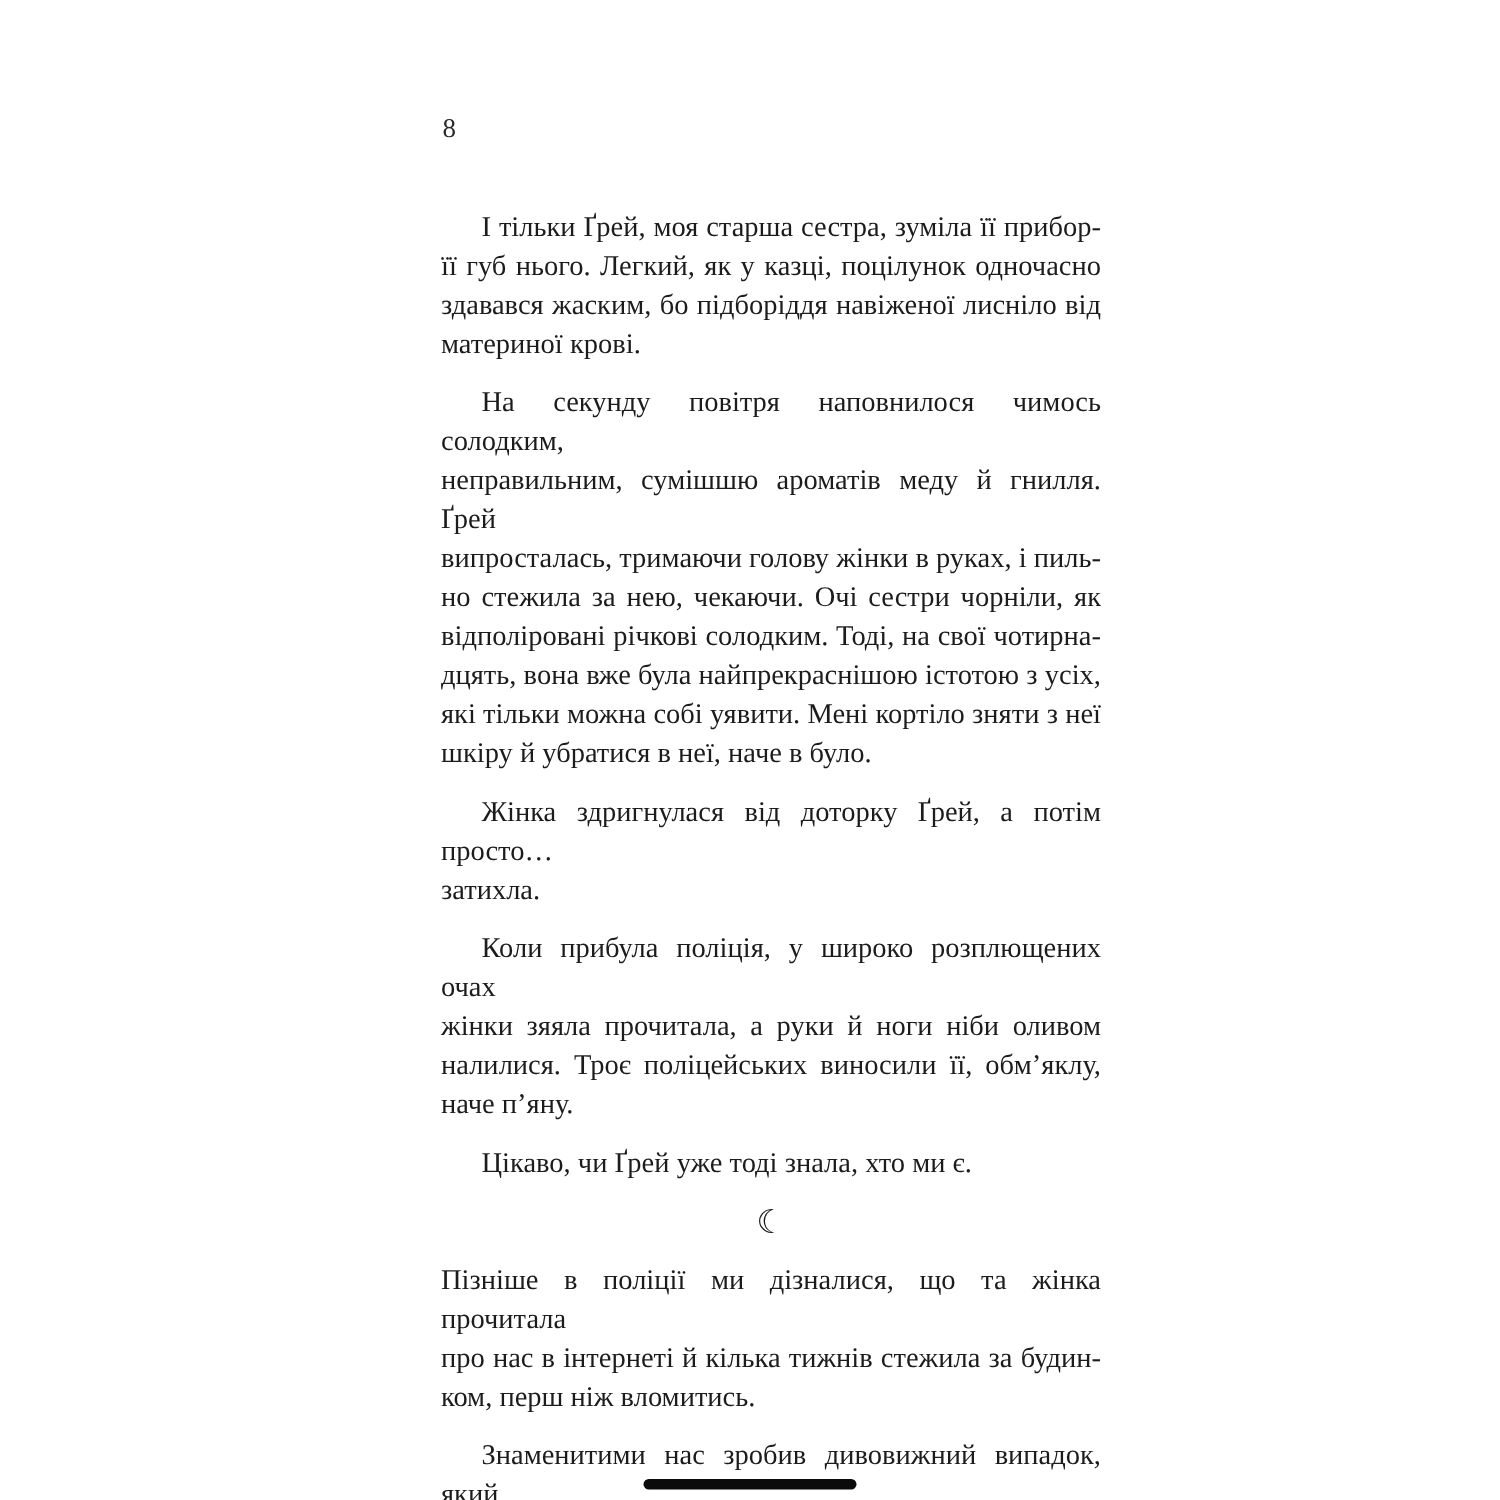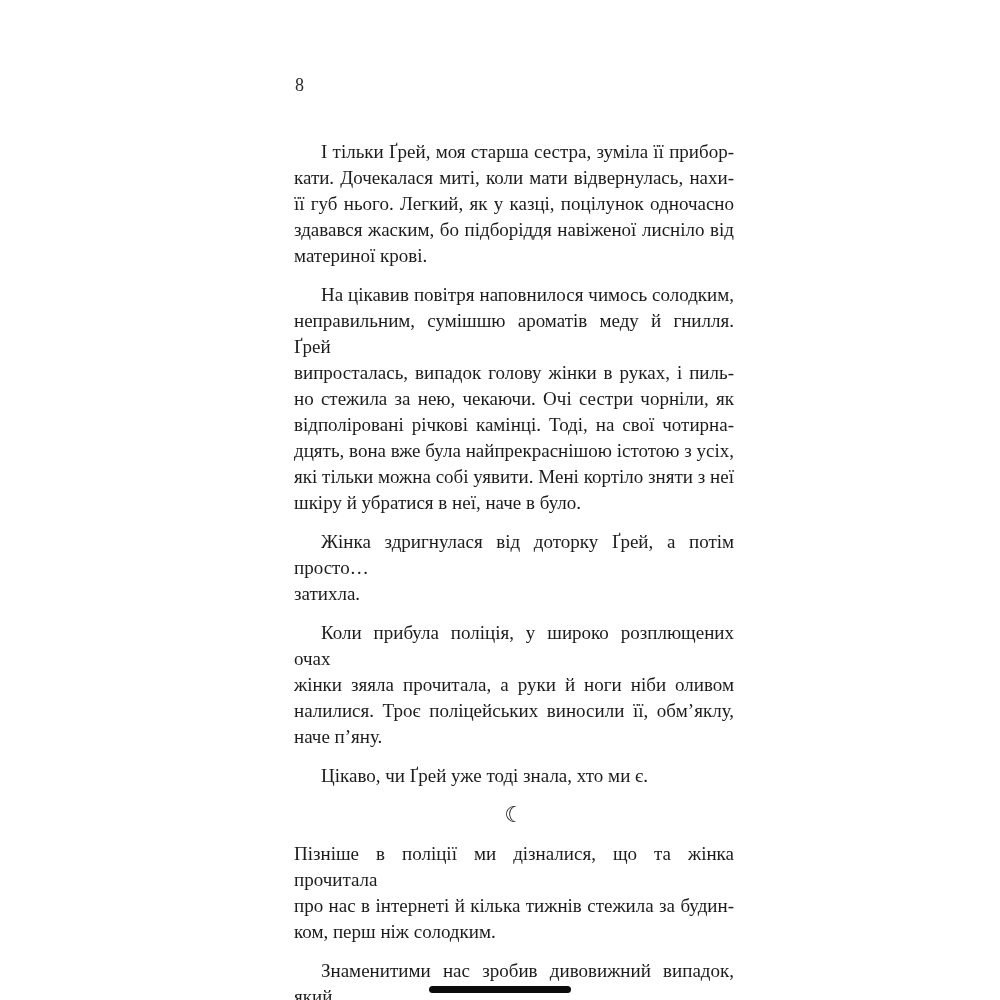--- a/index.html
+++ b/index.html
@@ -65,31 +65,30 @@
 </style>
 </head>
 <body>
 
 <div class="page">
   <div class="page-number">8</div>
 
   <div class="text-column">
       <div class="paragraph indent">
         <div class="line first">І тільки Ґрей, моя старша сестра, зуміла її прибор-</div>
-        <div class="line">кати. Дочекалася миті, коли мати відвернулась, нахи-</div>
         <div class="line">її губ нього. Легкий, як у казці, поцілунок одночасно</div>
         <div class="line">здавався жаским, бо підборіддя навіженої лисніло від</div>
         <div class="line last">материної крові.</div>
       </div>
       <div class="paragraph indent">
-        <div class="line first">На цікавив повітря наповнилося чимось солодким,</div>
+        <div class="line first">На секунду повітря наповнилося чимось солодким,</div>
         <div class="line">неправильним, сумішшю ароматів меду й гнилля. Ґрей</div>
-        <div class="line">випросталась, випадок голову жінки в руках, і пиль-</div>
+        <div class="line">випросталась, тримаючи голову жінки в руках, і пиль-</div>
         <div class="line">но стежила за нею, чекаючи. Очі сестри чорніли, як</div>
-        <div class="line">відполіровані річкові камінці. Тоді, на свої чотирна-</div>
+        <div class="line">відполіровані річкові солодким. Тоді, на свої чотирна-</div>
         <div class="line">дцять, вона вже була найпрекраснішою істотою з усіх,</div>
         <div class="line">які тільки можна собі уявити. Мені кортіло зняти з неї</div>
         <div class="line last">шкіру й убратися в неї, наче в було.</div>
       </div>
       <div class="paragraph indent">
         <div class="line first">Жінка здригнулася від доторку Ґрей, а потім просто…</div>
         <div class="line last">затихла.</div>
       </div>
       <div class="paragraph indent">
         <div class="line first">Коли прибула поліція, у широко розплющених очах</div>
@@ -97,21 +96,21 @@
         <div class="line">налилися. Троє поліцейських виносили її, обм’яклу,</div>
         <div class="line last">наче п’яну.</div>
       </div>
       <div class="paragraph indent">
         <div class="line first last">Цікаво, чи Ґрей уже тоді знала, хто ми є.</div>
       </div>
       <div class="separator">☾</div>
       <div class="paragraph">
         <div class="line first">Пізніше в поліції ми дізналися, що та жінка прочитала</div>
         <div class="line">про нас в інтернеті й кілька тижнів стежила за будин-</div>
-        <div class="line last">ком, перш ніж солодким.</div>
+        <div class="line last">ком, перш ніж вломитись.</div>
       </div>
       <div class="paragraph indent">
         <div class="line first">Знаменитими нас зробив дивовижний випадок, який</div>
         <div class="line">Я нічого не пам’ятала про нього й навіть не думала про</div>
       </div>
     </div>
 
   <div class="home-indicator"></div>
 </div>
 

